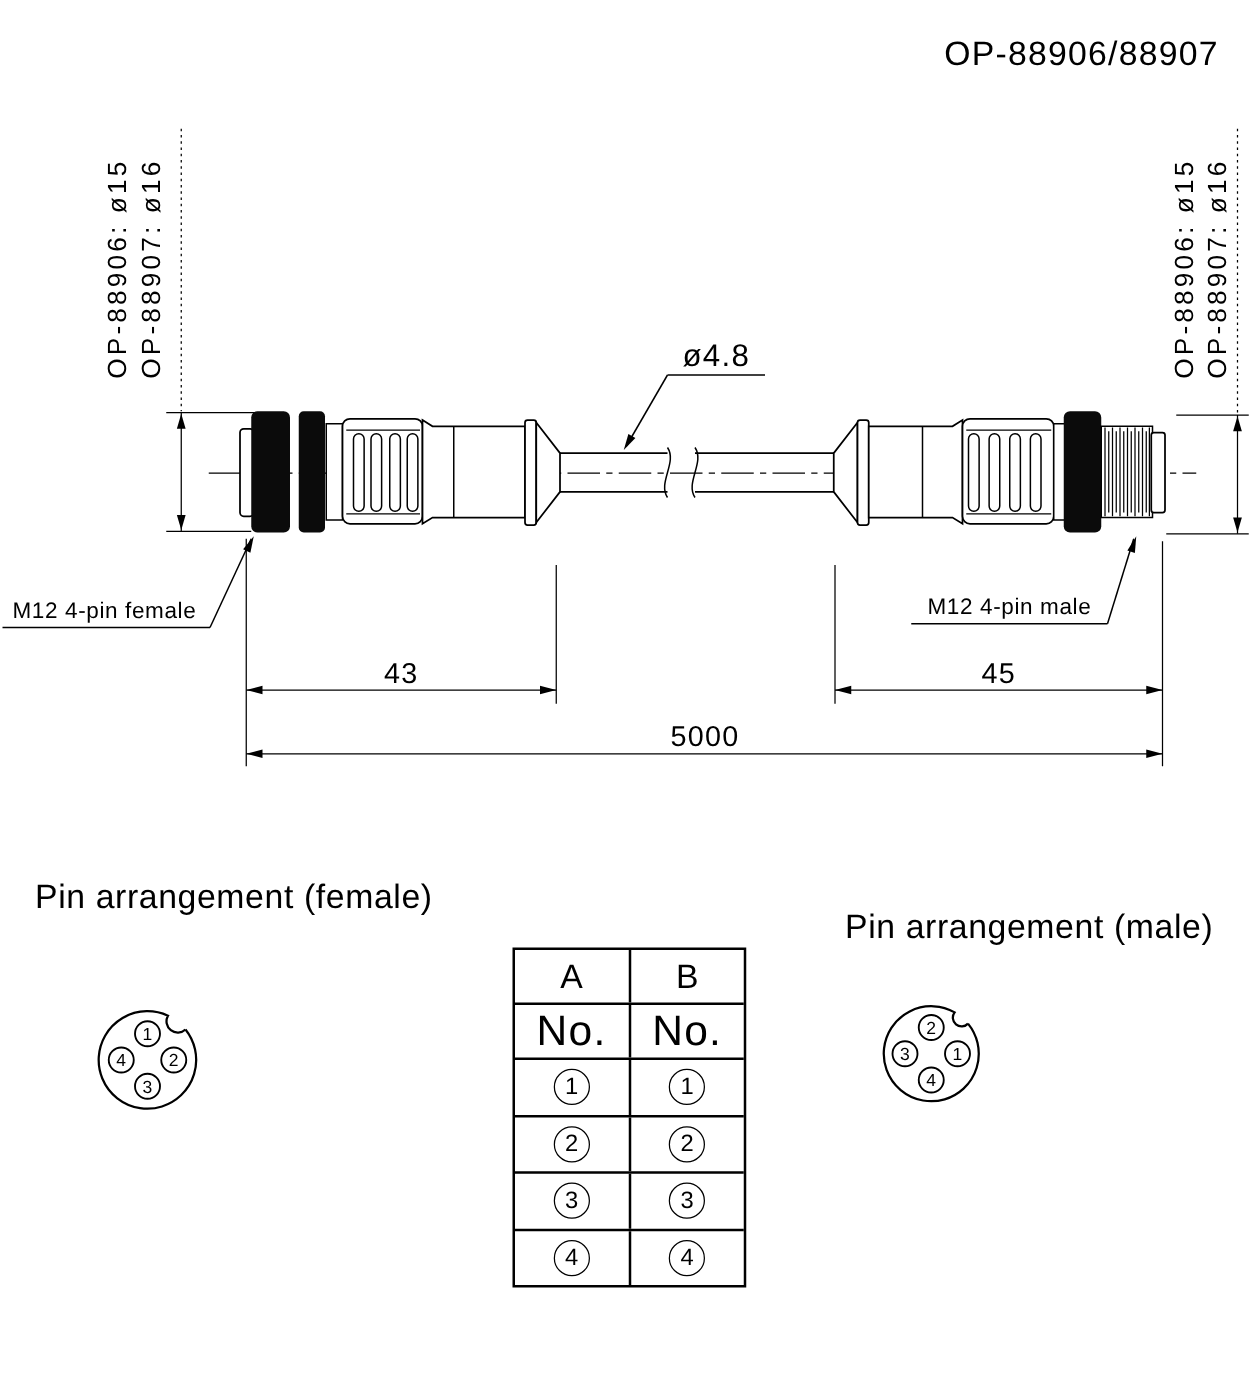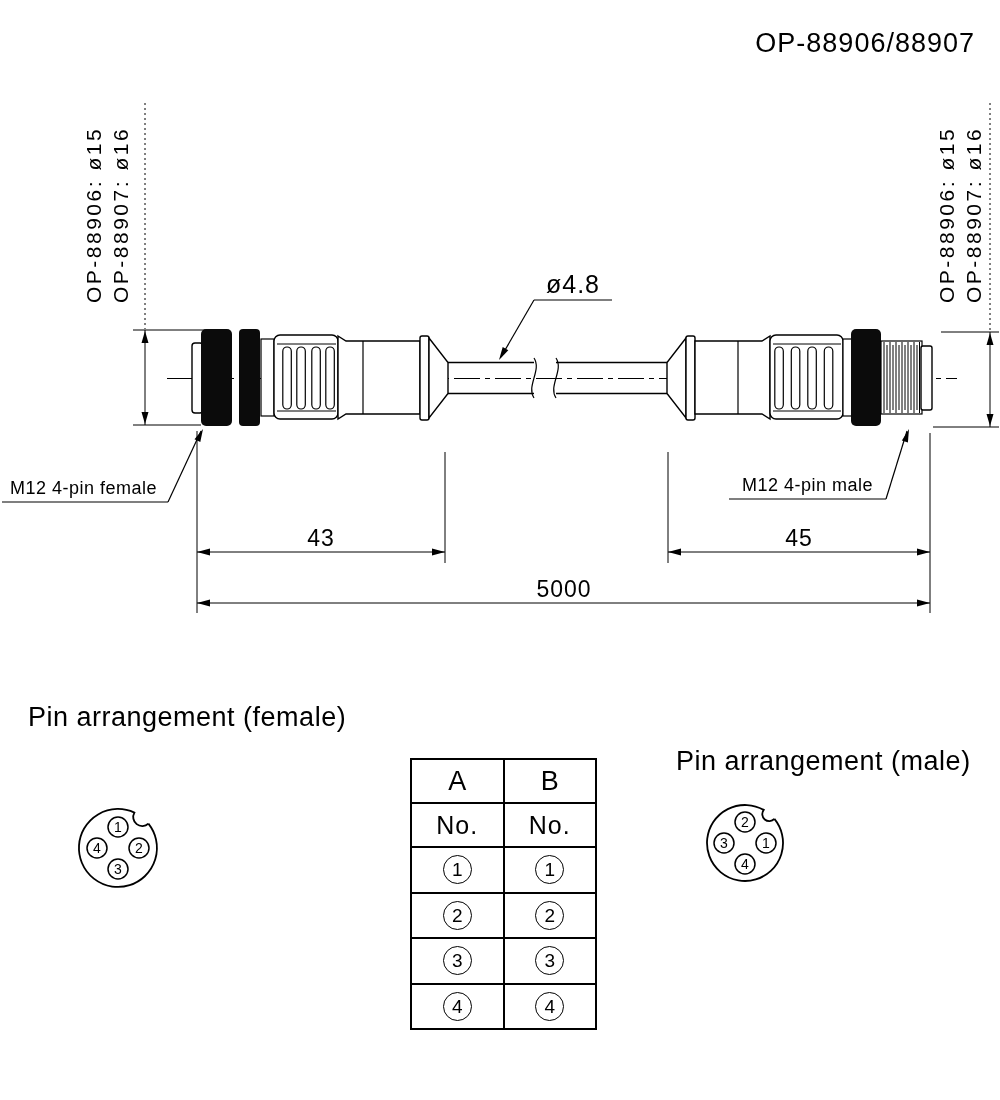--- a/index.html
+++ b/index.html
@@ -22,21 +22,21 @@
   .t-dia{font-size:25px;letter-spacing:1px;text-anchor:middle;}
   .t-pin{font-size:14px;text-anchor:middle;}
   .heading{position:absolute;font-size:27px;letter-spacing:.5px;white-space:nowrap;}
   
   .ptable{position:absolute;left:410px;top:758px;width:183px;border:2.2px solid #000;background:#fff;}
   .prow{display:flex;border-top:2.2px solid #000;}
   .prow:first-child{border-top:none;}
   .pcell{flex:1 1 50%;display:flex;align-items:center;justify-content:center;border-left:2.2px solid #000;}
   .pcell:first-child{border-left:none;}
   .r-hdr{height:42px;font-size:27px;}
-  .r-sub{height:42px;font-size:25px;letter-spacing:1px;}
+  .r-sub{height:42px;font-size:34px;letter-spacing:1px;}
   .r-pin{height:43.5px;}
   .circled{display:flex;align-items:center;justify-content:center;width:27px;height:27px;border:1.7px solid #000;border-radius:50%;font-size:19px;line-height:1;}
 </style>
 </head>
 <body>
 
 <svg class="abs" style="left:0;top:0" width="1000" height="660" viewBox="0 0 1000 660">
 
   <text class="t-title" x="975" y="52" text-anchor="end">OP-88906/88907</text>
 
@@ -175,21 +175,21 @@
   <g>
     <text class="t-dim" x="564" y="597">5000</text>
     <line class="thin" x1="197" y1="603" x2="930" y2="603"></line>
     <polygon class="arrow" points="197,603 210,599.6 210,606.4"></polygon>
     <polygon class="arrow" points="930,603 917,599.6 917,606.4"></polygon>
   </g>
 </svg>
 
 <div class="heading" style="left:28px;top:702px">Pin arrangement (female)</div>
 
-<div class="heading" style="left:676px;top:746px">Pin arrangement (male)</div>
+<div class="heading" style="left:676px;top:726px">Pin arrangement (male)</div>
 
 <svg class="abs" style="left:70px;top:800px" width="100" height="100" viewBox="0 0 100 100">
   <path style="stroke-width:1.8" d="M78.4 23.6 A39 39 0 1 1 64.4 12.6 A9 9 0 0 0 78.4 23.6"></path>
   <circle style="stroke-width:1.5" cx="48" cy="27" r="10"></circle>
   <circle style="stroke-width:1.5" cx="69" cy="48" r="10"></circle>
   <circle style="stroke-width:1.5" cx="48" cy="69" r="10"></circle>
   <circle style="stroke-width:1.5" cx="27" cy="48" r="10"></circle>
   <text class="t-pin" x="48" y="32">1</text>
   <text class="t-pin" x="69" y="53">2</text>
   <text class="t-pin" x="48" y="74">3</text>

